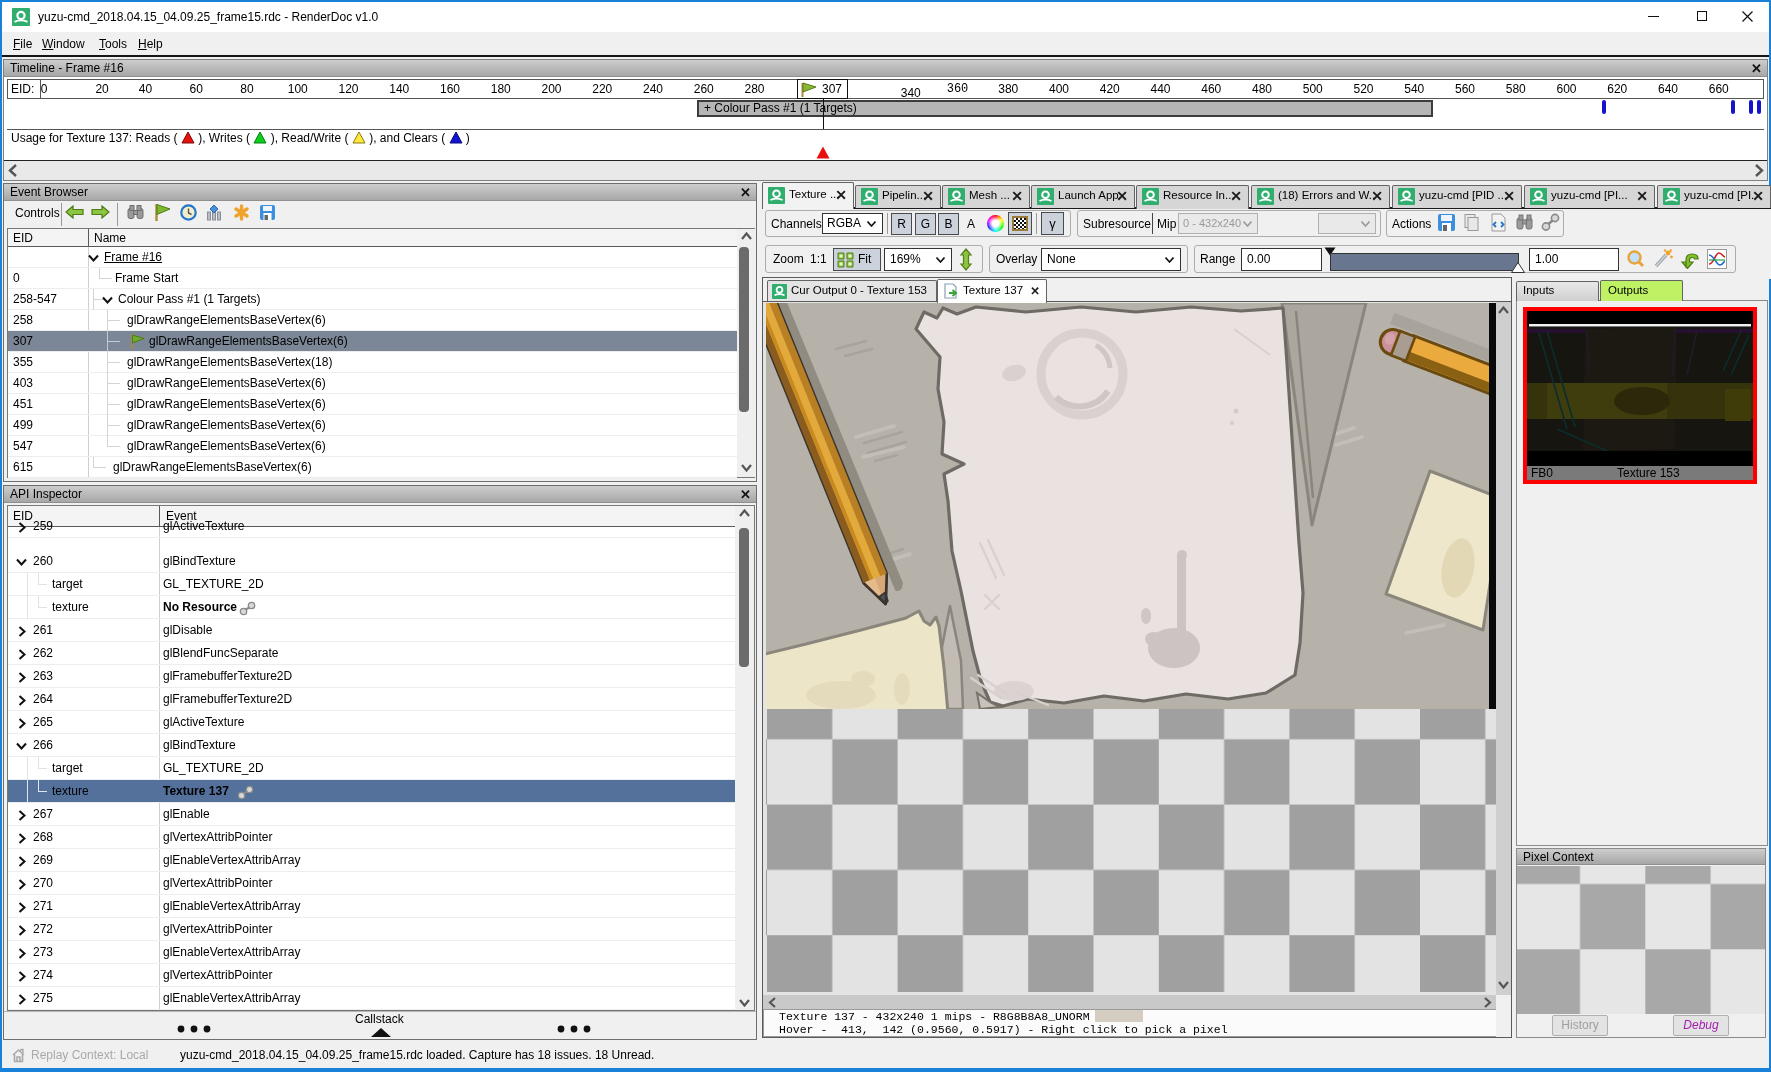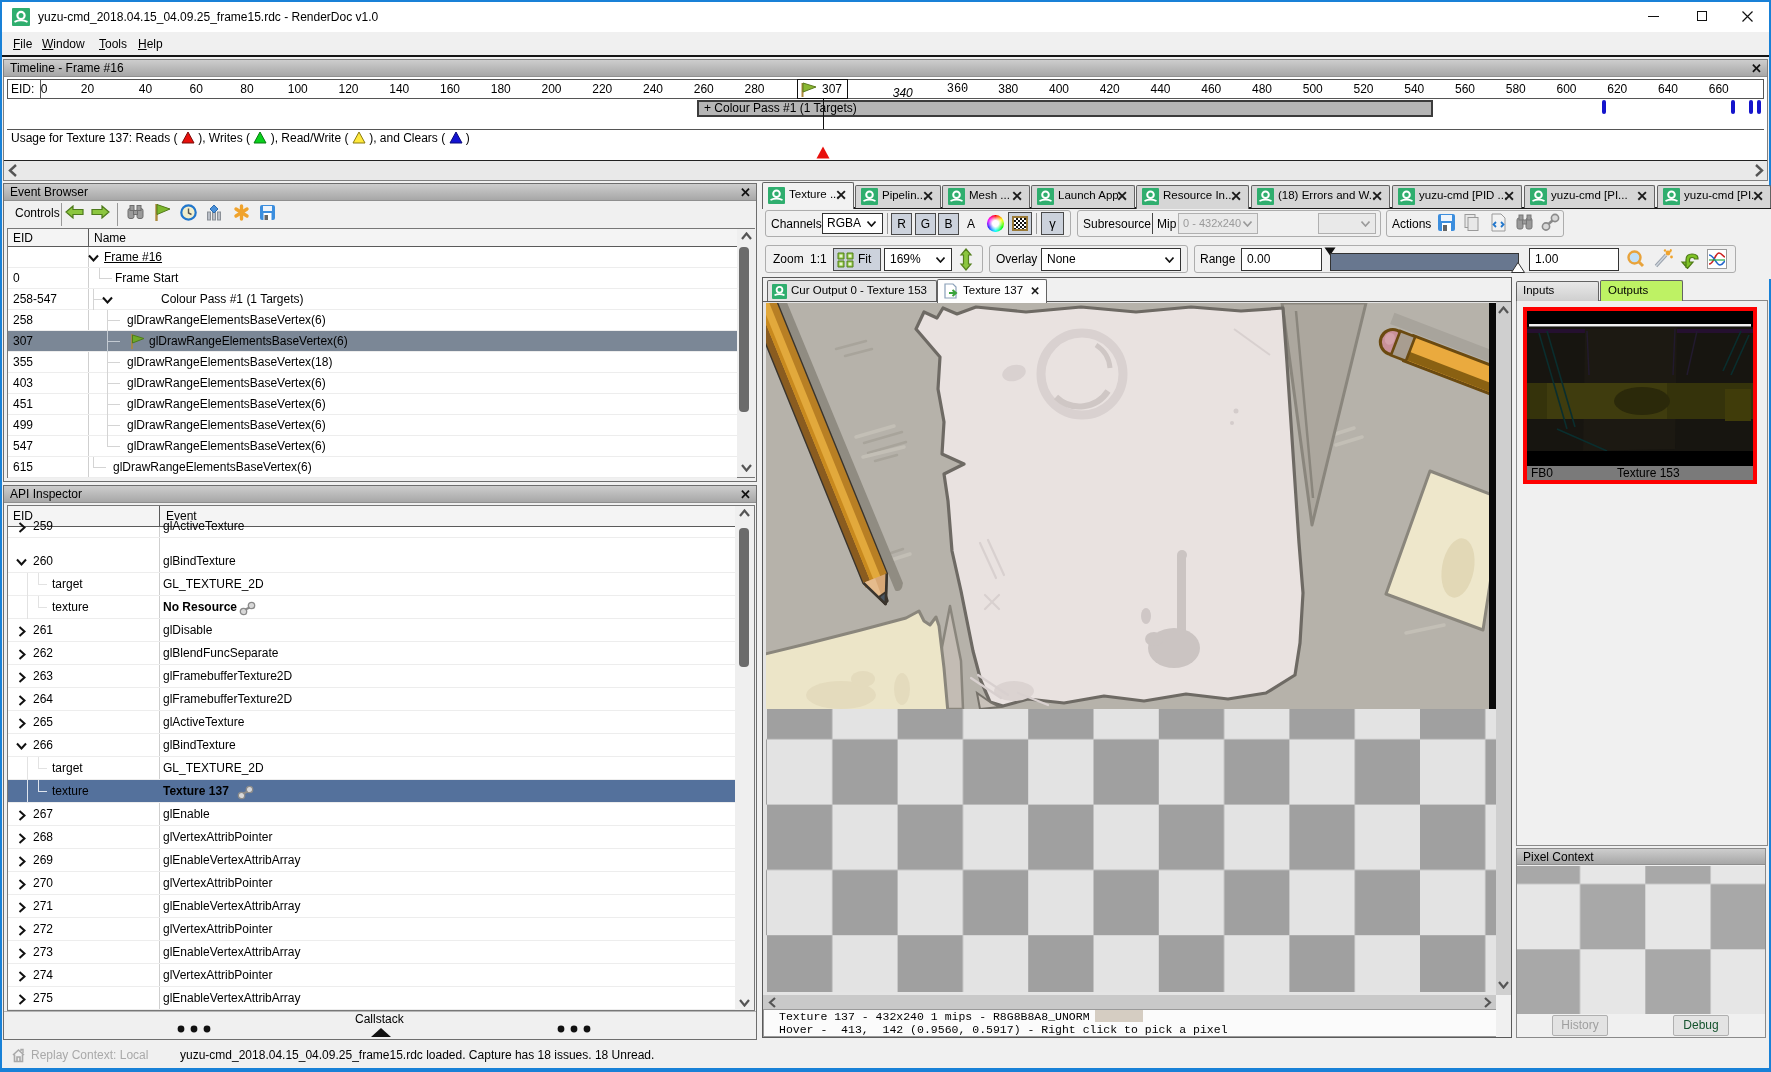--- a/index.html
+++ b/index.html
@@ -49,36 +49,36 @@
 <div class="abs" style="left:2px;top:55px;width:1767px;height:2px;background:#151515;"></div>
 
 <div class="abs" style="left:3px;top:59px;width:1765px;height:122px;background:#fff;border:1px solid #808080;"></div>
 <div class="phdr" style="left:4px;top:60px;width:1763px;height:17px;">Timeline - Frame #16</div>
 <div class="pclose" style="left:1751px;top:61px;">✕</div>
 
 <div class="abs" style="left:7px;top:79px;width:1757px;height:20px;background:#fff;border:1px solid #555;"></div>
 <div class="abs" style="left:11px;top:80px;height:19px;line-height:19px;">EID:</div>
 <div id="ruler">
     <div class="tl-num" style="left:30px;top:80px;width:28px;text-align:center;position:absolute;">0</div>
-    <div class="tl-num" style="left:80.75px;top:80px;width:28px;text-align:left;position:absolute;">20</div>
+    <div class="tl-num" style="left:80.75px;top:80px;width:28px;text-align:right;position:absolute;">20</div>
     <div class="tl-num" style="left:131.5px;top:80px;width:28px;text-align:center;position:absolute;">40</div>
     <div class="tl-num" style="left:182.25px;top:80px;width:28px;text-align:center;position:absolute;">60</div>
     <div class="tl-num" style="left:233px;top:80px;width:28px;text-align:center;position:absolute;">80</div>
     <div class="tl-num" style="left:283.75px;top:80px;width:28px;text-align:center;position:absolute;">100</div>
     <div class="tl-num" style="left:334.5px;top:80px;width:28px;text-align:center;position:absolute;">120</div>
     <div class="tl-num" style="left:385.25px;top:80px;width:28px;text-align:center;position:absolute;">140</div>
     <div class="tl-num" style="left:436px;top:80px;width:28px;text-align:center;position:absolute;">160</div>
     <div class="tl-num" style="left:486.75px;top:80px;width:28px;text-align:center;position:absolute;">180</div>
     <div class="tl-num" style="left:537.5px;top:80px;width:28px;text-align:center;position:absolute;">200</div>
     <div class="tl-num" style="left:588.25px;top:80px;width:28px;text-align:center;position:absolute;">220</div>
     <div class="tl-num" style="left:639px;top:80px;width:28px;text-align:center;position:absolute;">240</div>
     <div class="tl-num" style="left:689.75px;top:80px;width:28px;text-align:center;position:absolute;">260</div>
     <div class="tl-num" style="left:740.5px;top:80px;width:28px;text-align:center;position:absolute;">280</div>
     <div class="tl-num" style="left:842px;top:80px;width:28px;text-align:left;position:absolute;margin-top:24px;">320</div>
-    <div class="tl-num" style="left:892.75px;top:84px;width:28px;text-align:left;position:absolute;font-style:italic;">340</div>
+    <div class="tl-num" style="left:892.75px;top:84px;width:28px;text-align:right;position:absolute;">340</div>
     <div class="tl-num" style="left:943.5px;top:80px;width:28px;text-align:center;position:absolute;font-family:Liberation Mono, monospace;">360</div>
     <div class="tl-num" style="left:994.25px;top:80px;width:28px;text-align:center;position:absolute;">380</div>
     <div class="tl-num" style="left:1045px;top:80px;width:28px;text-align:center;position:absolute;">400</div>
     <div class="tl-num" style="left:1095.75px;top:80px;width:28px;text-align:center;position:absolute;">420</div>
     <div class="tl-num" style="left:1146.5px;top:80px;width:28px;text-align:center;position:absolute;">440</div>
     <div class="tl-num" style="left:1197.25px;top:80px;width:28px;text-align:center;position:absolute;">460</div>
     <div class="tl-num" style="left:1248px;top:80px;width:28px;text-align:center;position:absolute;">480</div>
     <div class="tl-num" style="left:1298.75px;top:80px;width:28px;text-align:center;position:absolute;">500</div>
     <div class="tl-num" style="left:1349.5px;top:80px;width:28px;text-align:center;position:absolute;">520</div>
     <div class="tl-num" style="left:1400.25px;top:80px;width:28px;text-align:center;position:absolute;">540</div>
@@ -200,21 +200,21 @@
       <span style="position:absolute;left:5px;">0</span>
       <span style="position:absolute;left:107px;">Frame Start</span>
     </div>
     <div class="ebrow" style="top:289px;">
       <div style="position:absolute;left:85px;top:0;width:1px;height:21px;background:#d4d4d4;"></div>
       <div style="position:absolute;left:85px;top:10px;width:13px;height:1px;background:#d4d4d4;"></div>
       <span style="position:absolute;left:5px;">258-547</span>
       <svg style="position:absolute;left:94px;top:7px;" width="11" height="8">
         <path d="M1 1.5 L5.5 6.5 L10 1.5" stroke="#111" stroke-width="2" fill="none"></path>
       </svg>
-      <span style="position:absolute;left:110px;margin-left:43px;">Colour Pass #1 (1 Targets)</span>
+      <span style="position:absolute;left:110px;">Colour Pass #1 (1 Targets)</span>
     </div>
     <div class="ebrow" style="top:310px;">
       <div style="position:absolute;left:99px;top:0;width:1px;height:21px;background:#d4d4d4;"></div>
       <div style="position:absolute;left:99px;top:10px;width:13px;height:1px;background:#d4d4d4;"></div>
       <span style="position:absolute;left:5px;">258</span>
       <span style="position:absolute;left:119px;">glDrawRangeElementsBaseVertex(6)</span>
     </div>
     <div class="ebrow" style="top:331px;background:#7b8796;">
       <div style="position:absolute;left:99px;top:0;width:1px;height:21px;background:#c3cad2;"></div>
       <div style="position:absolute;left:99px;top:10px;width:13px;height:1px;background:#c3cad2;"></div>
@@ -866,13 +866,13 @@
       <defs>
         <pattern id="chk2" width="130.6" height="130.6" patternUnits="userSpaceOnUse" patternTransform="translate(-2.3,-47.3)">
           <rect width="130.6" height="130.6" fill="#e6e6e6"></rect>
           <rect width="65.3" height="65.3" fill="#a8a8a8"></rect>
           <rect x="65.3" y="65.3" width="65.3" height="65.3" fill="#a8a8a8"></rect>
         </pattern>
       </defs>
       <rect width="248" height="148" fill="url(#chk2)"></rect>
     </svg></div>
 <div class="abs" style="left:1552px;top:1015px;width:56px;height:21px;background:#e3e3e3;border:1px solid #b0b0b0;border-radius:2px;color:#9f9f9f;text-align:center;line-height:19px;">History</div>
-<div class="abs" style="left:1673px;top:1015px;width:56px;height:21px;background:#e3e3e3;border:1px solid #b0b0b0;border-radius:2px;color:#14532d;text-align:center;line-height:19px;">Debug</div>
+<div class="abs" style="left:1673px;top:1015px;width:56px;height:21px;background:#e3e3e3;border:1px solid #b0b0b0;border-radius:2px;color:#a21caf;text-align:center;line-height:19px;font-style:italic;">Debug</div>
 
 </body></html>

